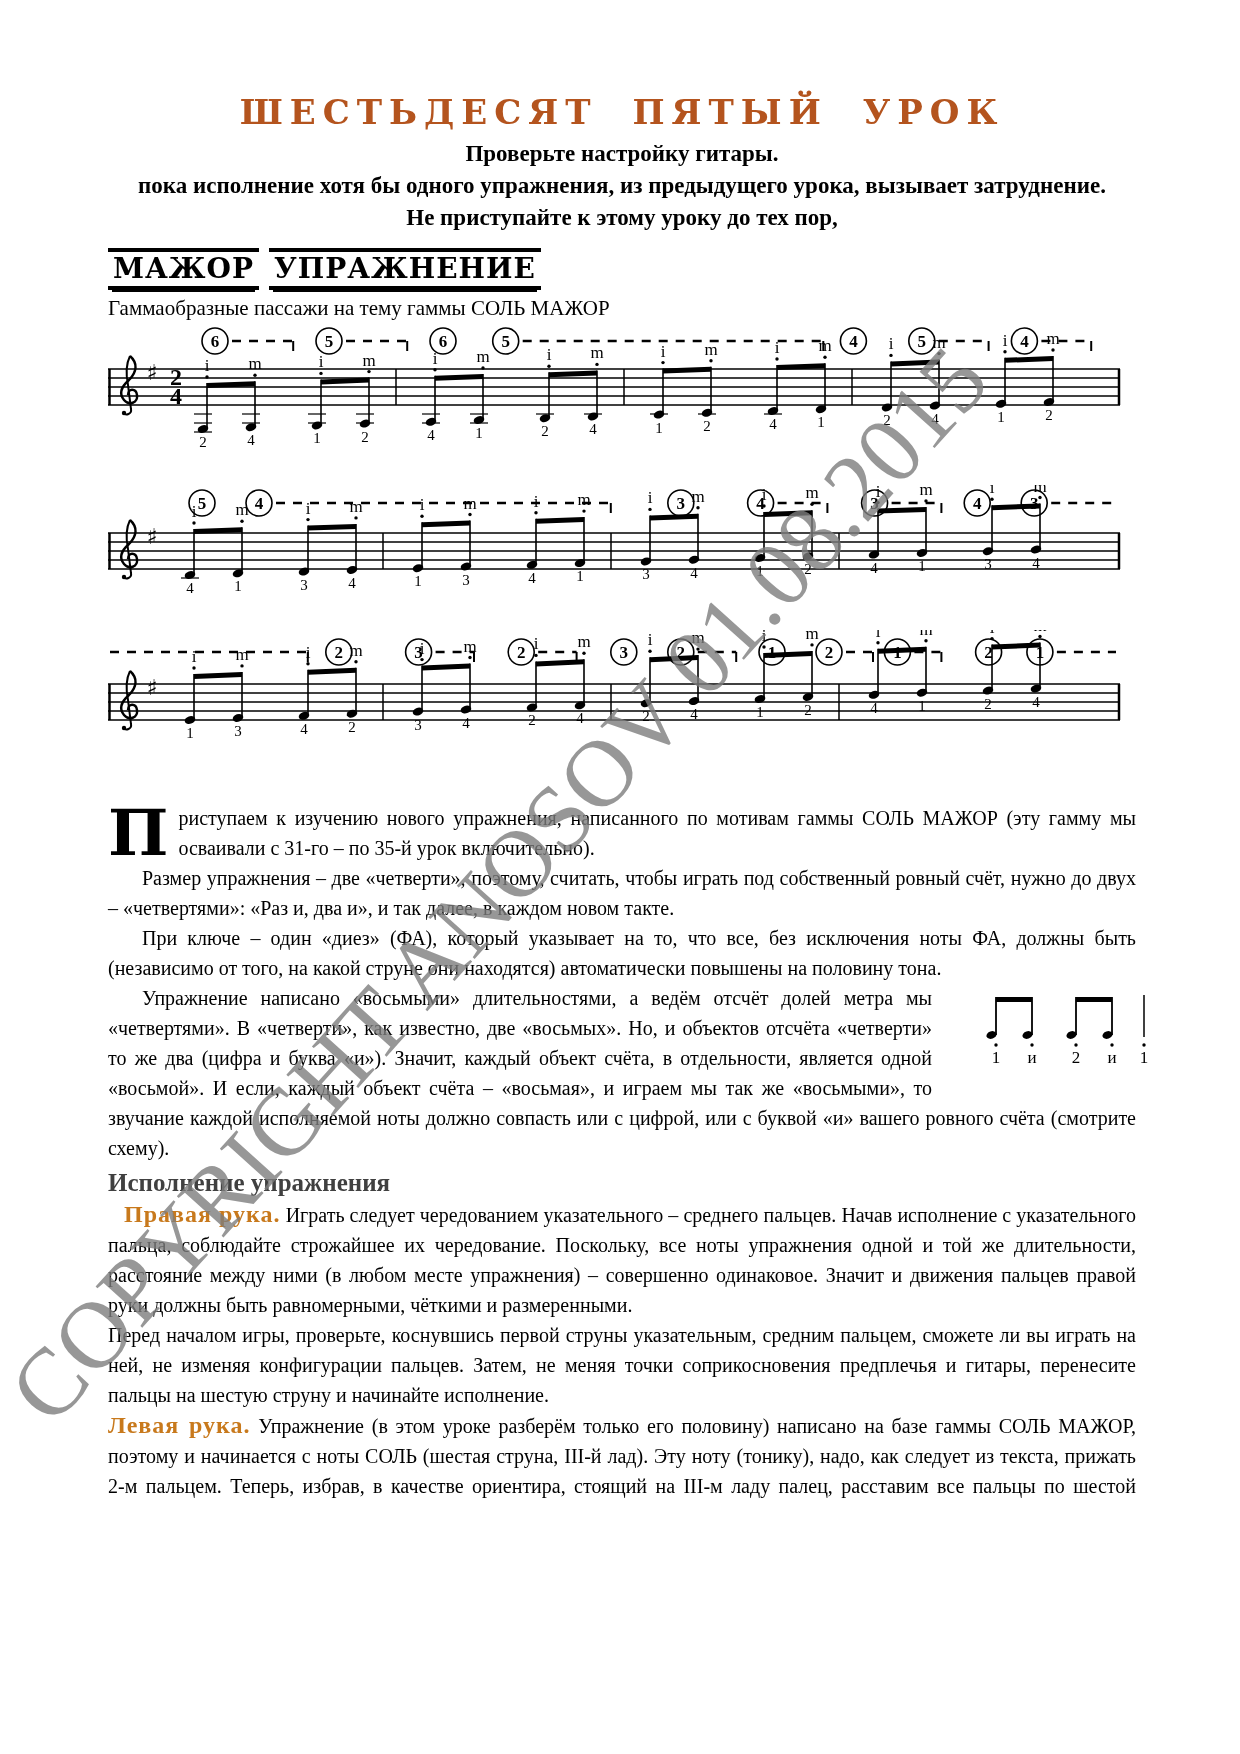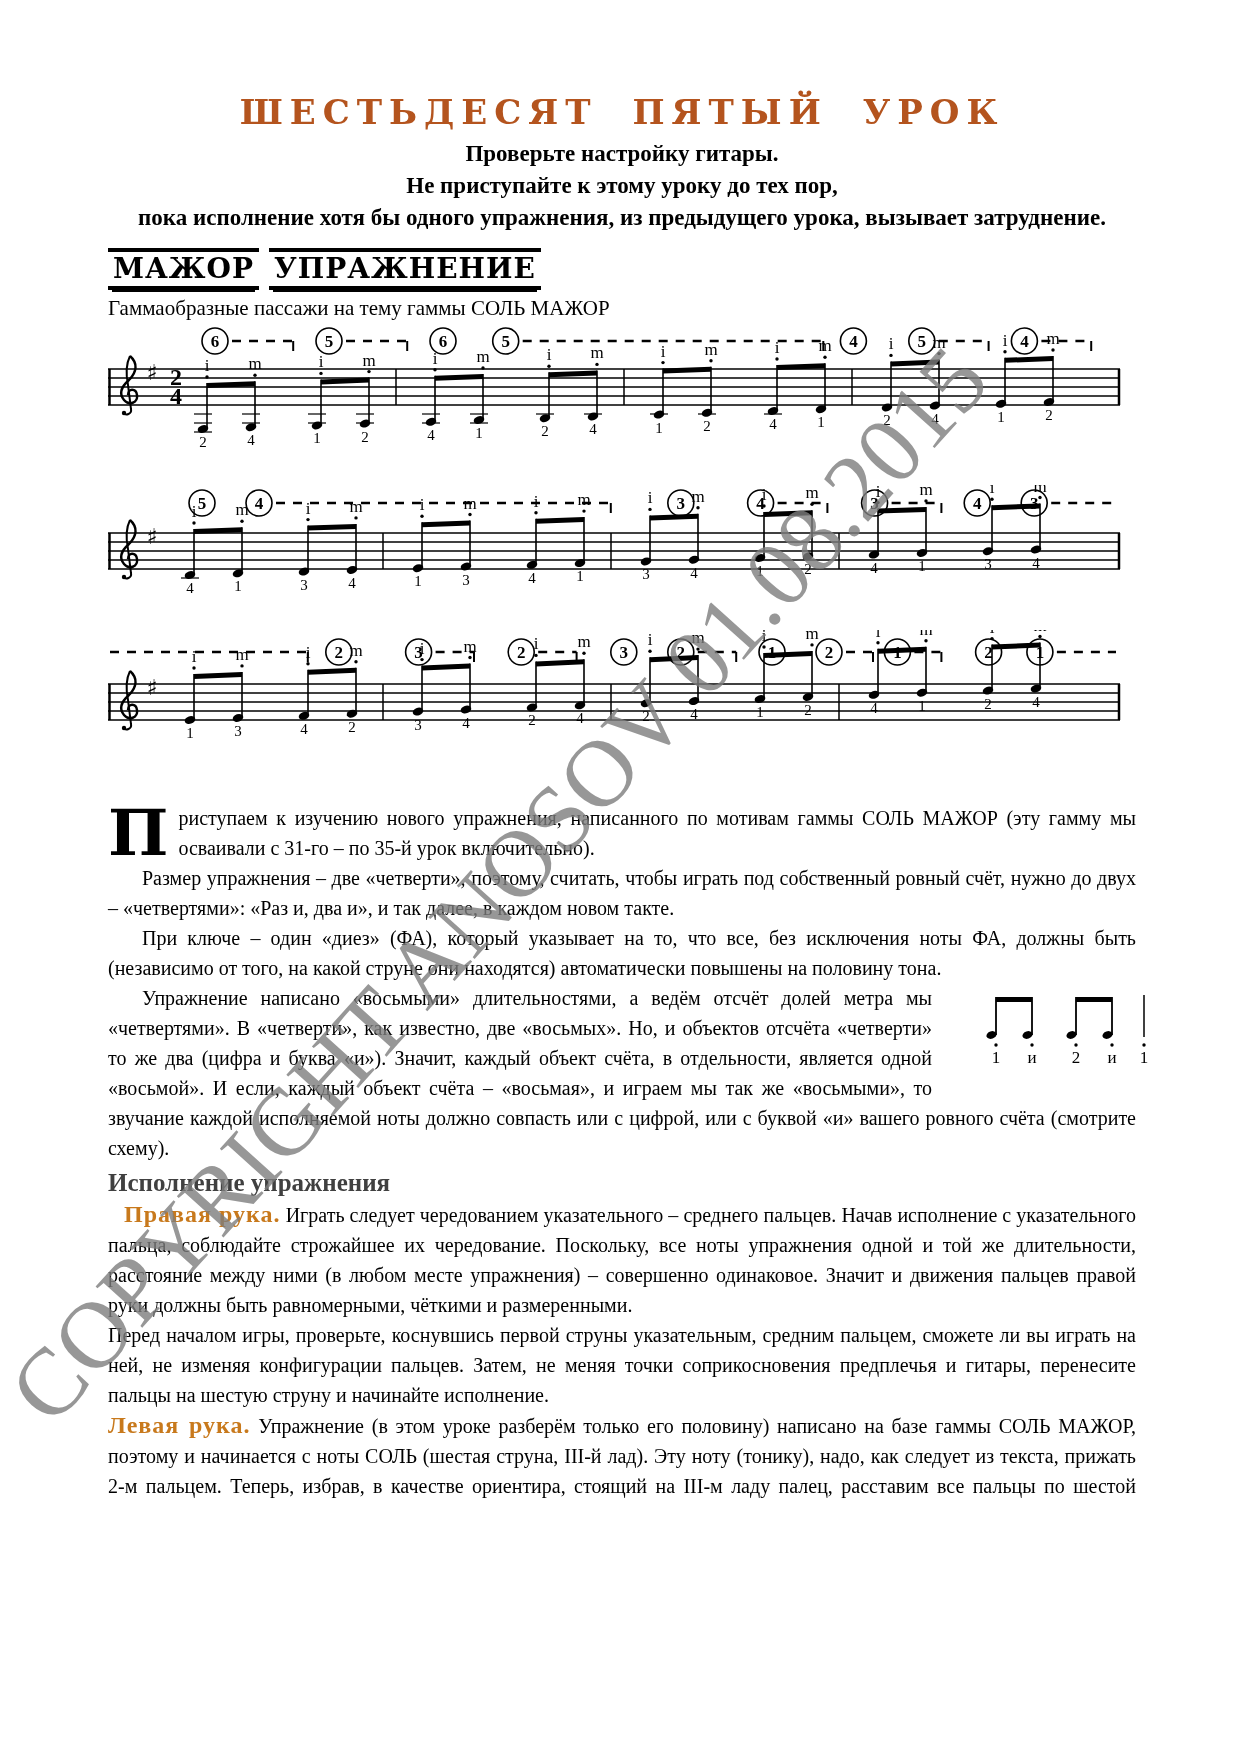--- a/index.html
+++ b/index.html
@@ -30,22 +30,22 @@
 </head>
 <body>
 
 <div class="page">
   <div class="inner">
 
     <h1 class="lesson-title" style="color: rgb(180, 84, 30);">ШЕСТЬДЕСЯТ ПЯТЫЙ УРОК</h1>
 
     <div class="tuning">
       <div>Проверьте настройку гитары.</div>
+      <div>пока исполнение хотя бы одного упражнения, из предыдущего урока, вызывает затруднение.</div>
       <div>Не приступайте к этому уроку до тех пор,</div>
-      <div>пока исполнение хотя бы одного упражнения, из предыдущего урока, вызывает затруднение.</div>
     </div>
 
     <h2 class="ex-heading">
       <span class="word">МАЖОР</span><span class="word">УПРАЖНЕНИЕ</span>
     </h2>
 
     <div class="ex-desc">Гаммаобразные пассажи на тему гаммы СОЛЬ МАЖОР</div>
 
     <div class="score">
       <svg id="sys1" width="1028" height="160">

